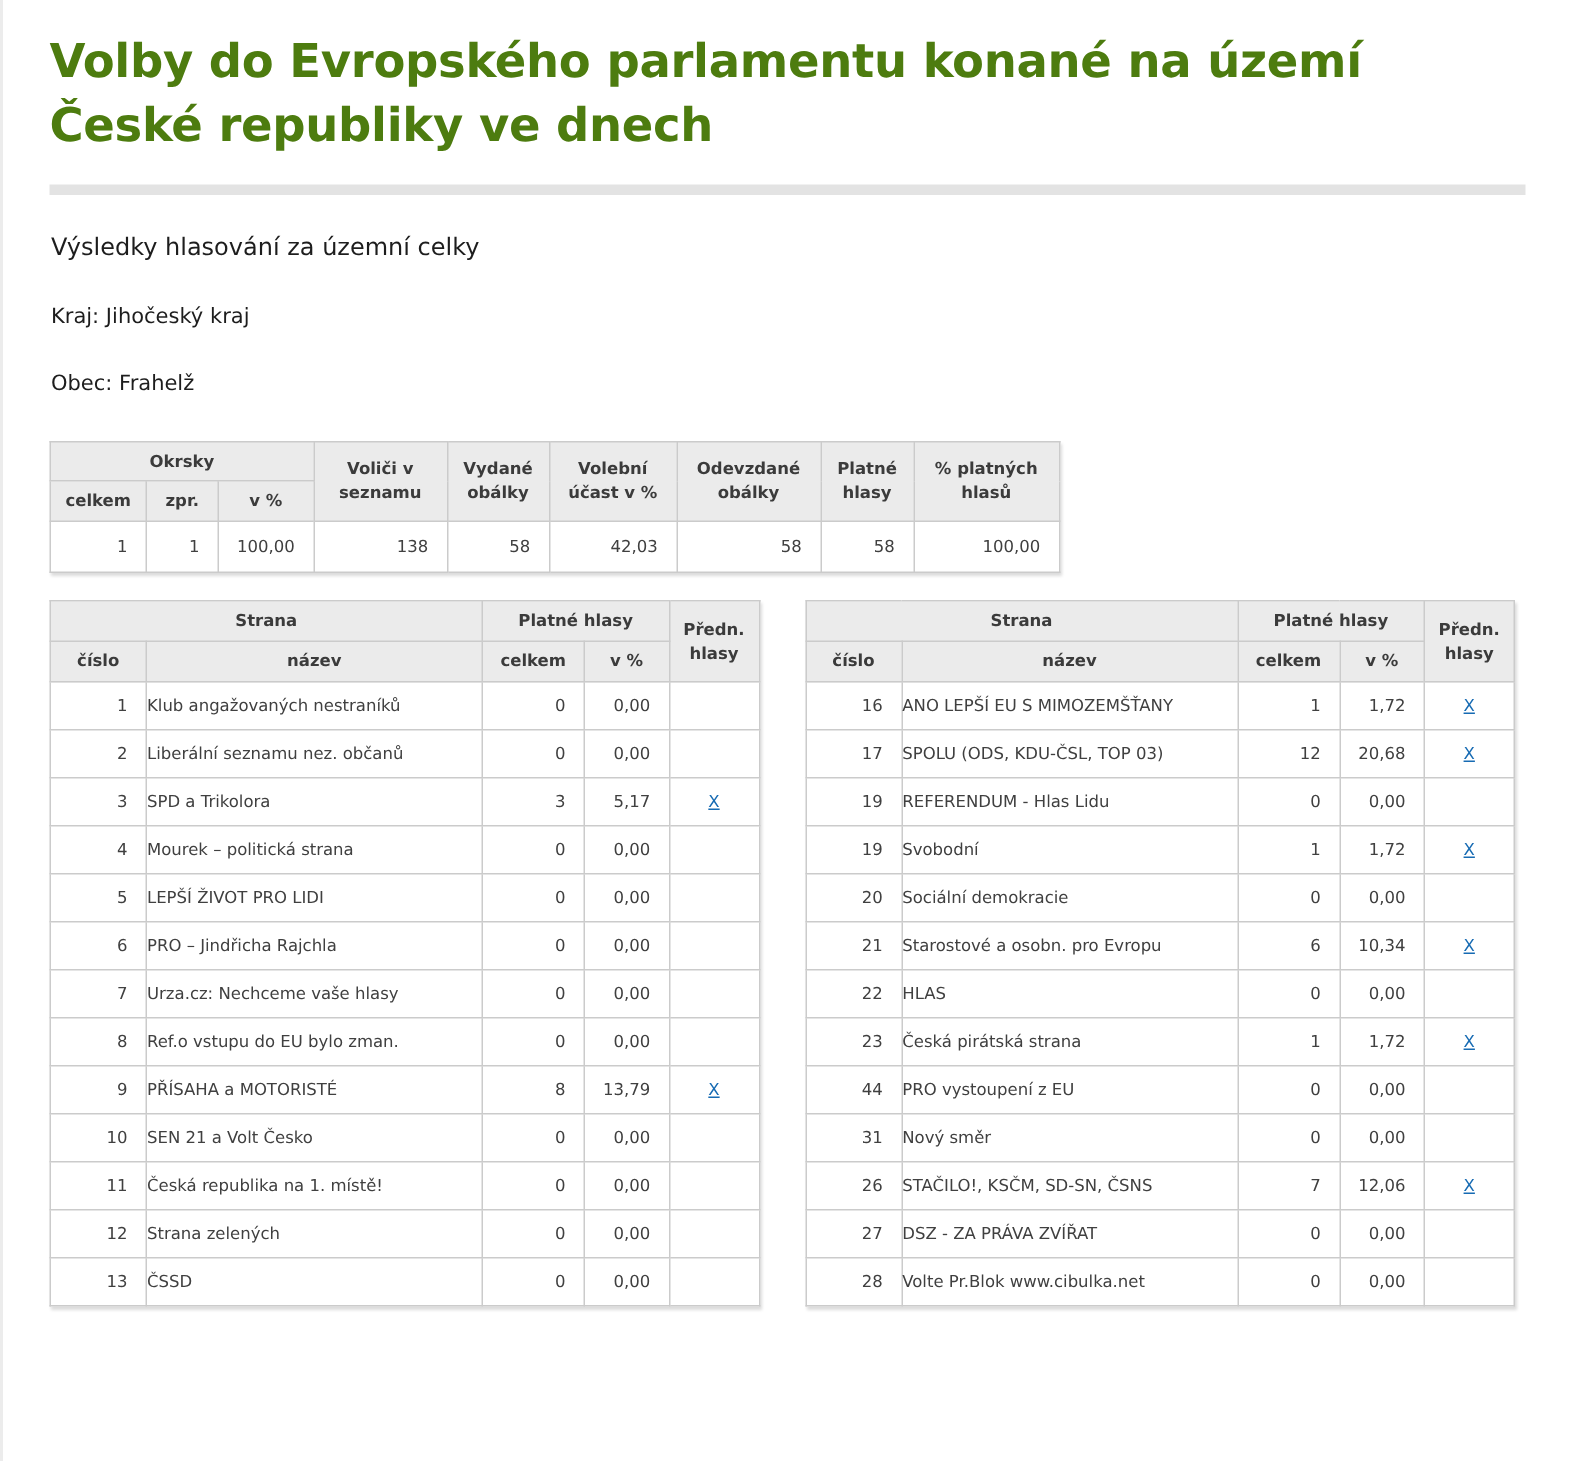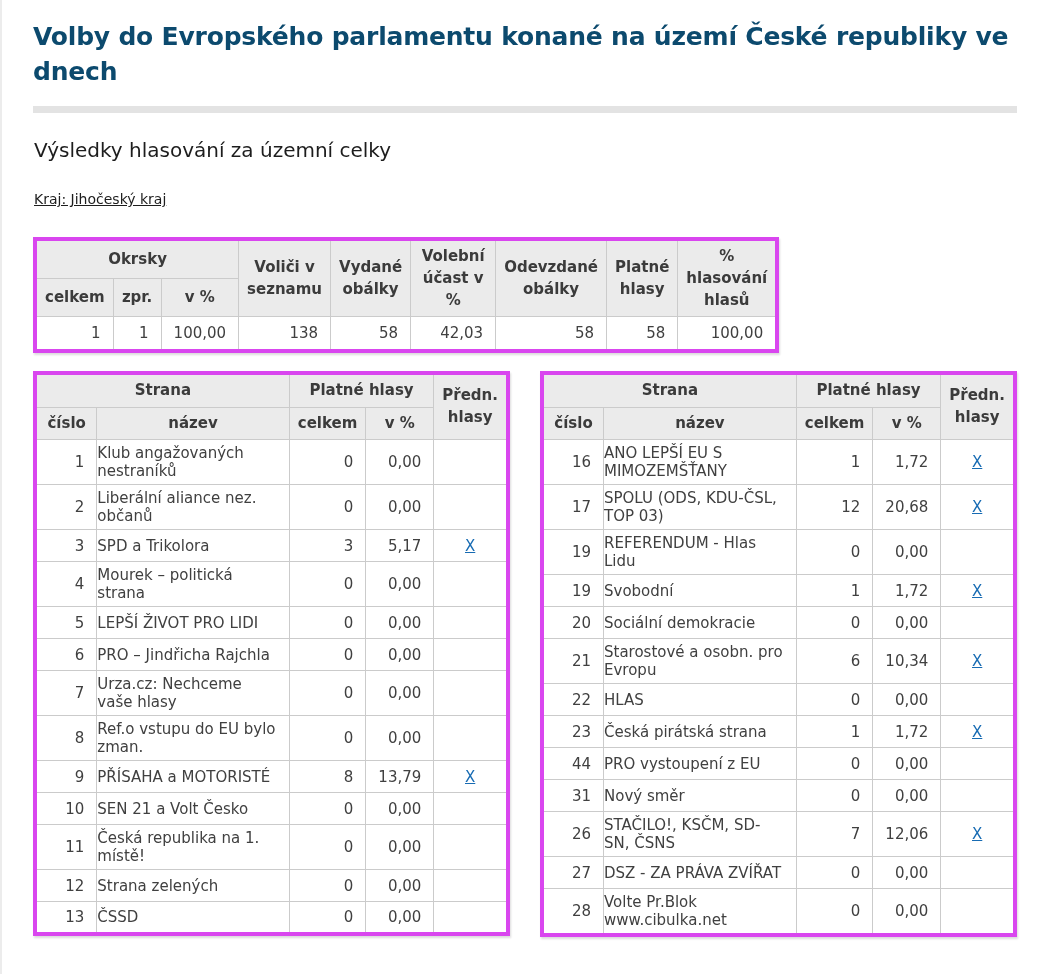--- a/index.html
+++ b/index.html
@@ -8,56 +8,55 @@
     background: #ffffff;
     font-family: "DejaVu Sans", "Liberation Sans", sans-serif;
     color: #3f3f3f;
   }
   body { border-left: 2px solid #ececec; min-height: 974px; }
   .page { width: 1047px; box-sizing: border-box; padding: 16px 32px 20px 31px; }
 
   
   h1.page-title {
     margin: 4px 0 0 0;
-    font-size: 25px;
+    font-size: 31px;
     font-weight: bold;
     line-height: 1.38;
-    color: #0c4a6e;
+    color: #4d7c0f;
     letter-spacing: -0.2px;
   }
   h1.page-title span { display: block; }
 
   .divider {
     height: 7px;
     background: #e3e3e3;
     margin-top: 17px;
   }
 
   h2.section-title {
     margin: 25px 0 0 1px;
-    font-size: 20px;
+    font-size: 16px;
     font-weight: 400;
     color: #1d1d1d;
   }
 
   p.loc {
     margin: 29px 0 0 1px;
     font-size: 14px;
     color: #1d1d1d;
-    text-decoration: underline;
   }
 
   
   table {
     border-collapse: collapse;
     table-layout: fixed;
     background: #fff;
-    font-size: 15px;
+    font-size: 11px;
     color: #404040;
-    border: 4px solid #d946ef;
+    border: 1px solid #d946ef;
     box-shadow: 1px 2px 2px rgba(0,0,0,0.14);
   }
   th, td {
     border: 1px solid #cbcbcb;
     box-sizing: border-box;
     padding: 4px 12px;
   }
   th {
     background: #ebebeb;
     font-weight: bold;
@@ -93,20 +92,21 @@
 
   <h1 class="page-title">
     <span>Volby do Evropského parlamentu konané na území České republiky ve dnech</span>
   </h1>
 
   <div class="divider"></div>
 
   <h2 class="section-title">Výsledky hlasování za územní celky</h2>
 
   <p class="loc">Kraj: Jihočeský kraj</p>
+  <p class="loc">Obec: Frahelž</p>
 
   <table class="summary-table">
     <colgroup>
       <col style="width:64px">
         <col style="width:48px">
         <col style="width:58px">
       <col style="width:89px">
         <col style="width:68px">
         <col style="width:85px">
       <col style="width:96px">
@@ -114,21 +114,21 @@
         <col style="width:97px">
     </colgroup>
     <thead>
       <tr>
         <th colspan="3">Okrsky</th>
         <th rowspan="2">Voliči v seznamu</th>
         <th rowspan="2">Vydané obálky</th>
         <th rowspan="2">Volební účast v %</th>
         <th rowspan="2">Odevzdané obálky</th>
         <th rowspan="2">Platné hlasy</th>
-        <th rowspan="2">% hlasování hlasů</th>
+        <th rowspan="2">% platných hlasů</th>
       </tr>
       <tr>
         <th>celkem</th>
         <th>zpr.</th>
         <th>v %</th>
       </tr>
     </thead>
     <tbody>
       <tr>
         <td class="num">1</td>
@@ -170,21 +170,21 @@
       <tbody id="left-tbody">
           <tr>
             <td class="num">1</td>
             <td class="name">Klub angažovaných nestraníků</td>
             <td class="num">0</td>
             <td class="num">0,00</td>
             <td class="pref"></td>
           </tr>
           <tr>
             <td class="num">2</td>
-            <td class="name">Liberální aliance nez. občanů</td>
+            <td class="name">Liberální seznamu nez. občanů</td>
             <td class="num">0</td>
             <td class="num">0,00</td>
             <td class="pref"></td>
           </tr>
           <tr>
             <td class="num">3</td>
             <td class="name">SPD a Trikolora</td>
             <td class="num">3</td>
             <td class="num">5,17</td>
             <td class="pref"><a href="#" class="pref-link">X</a></td>

